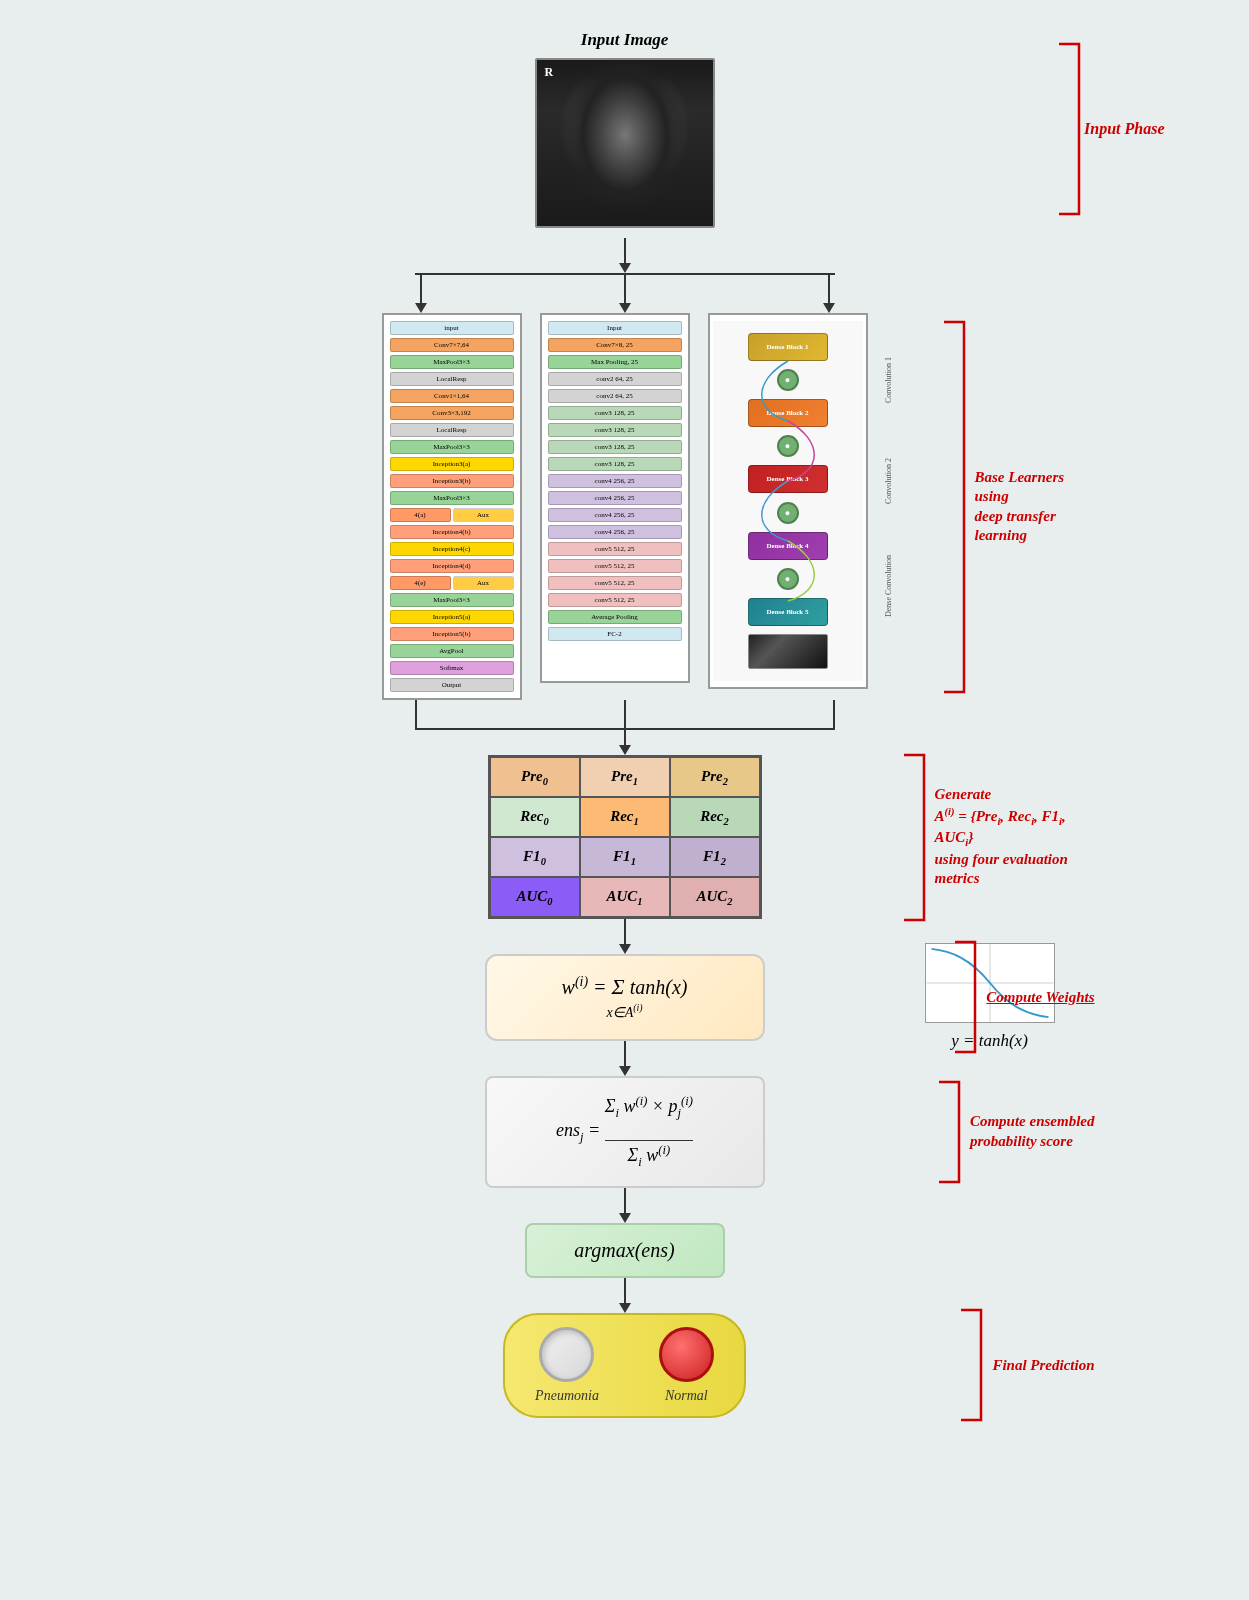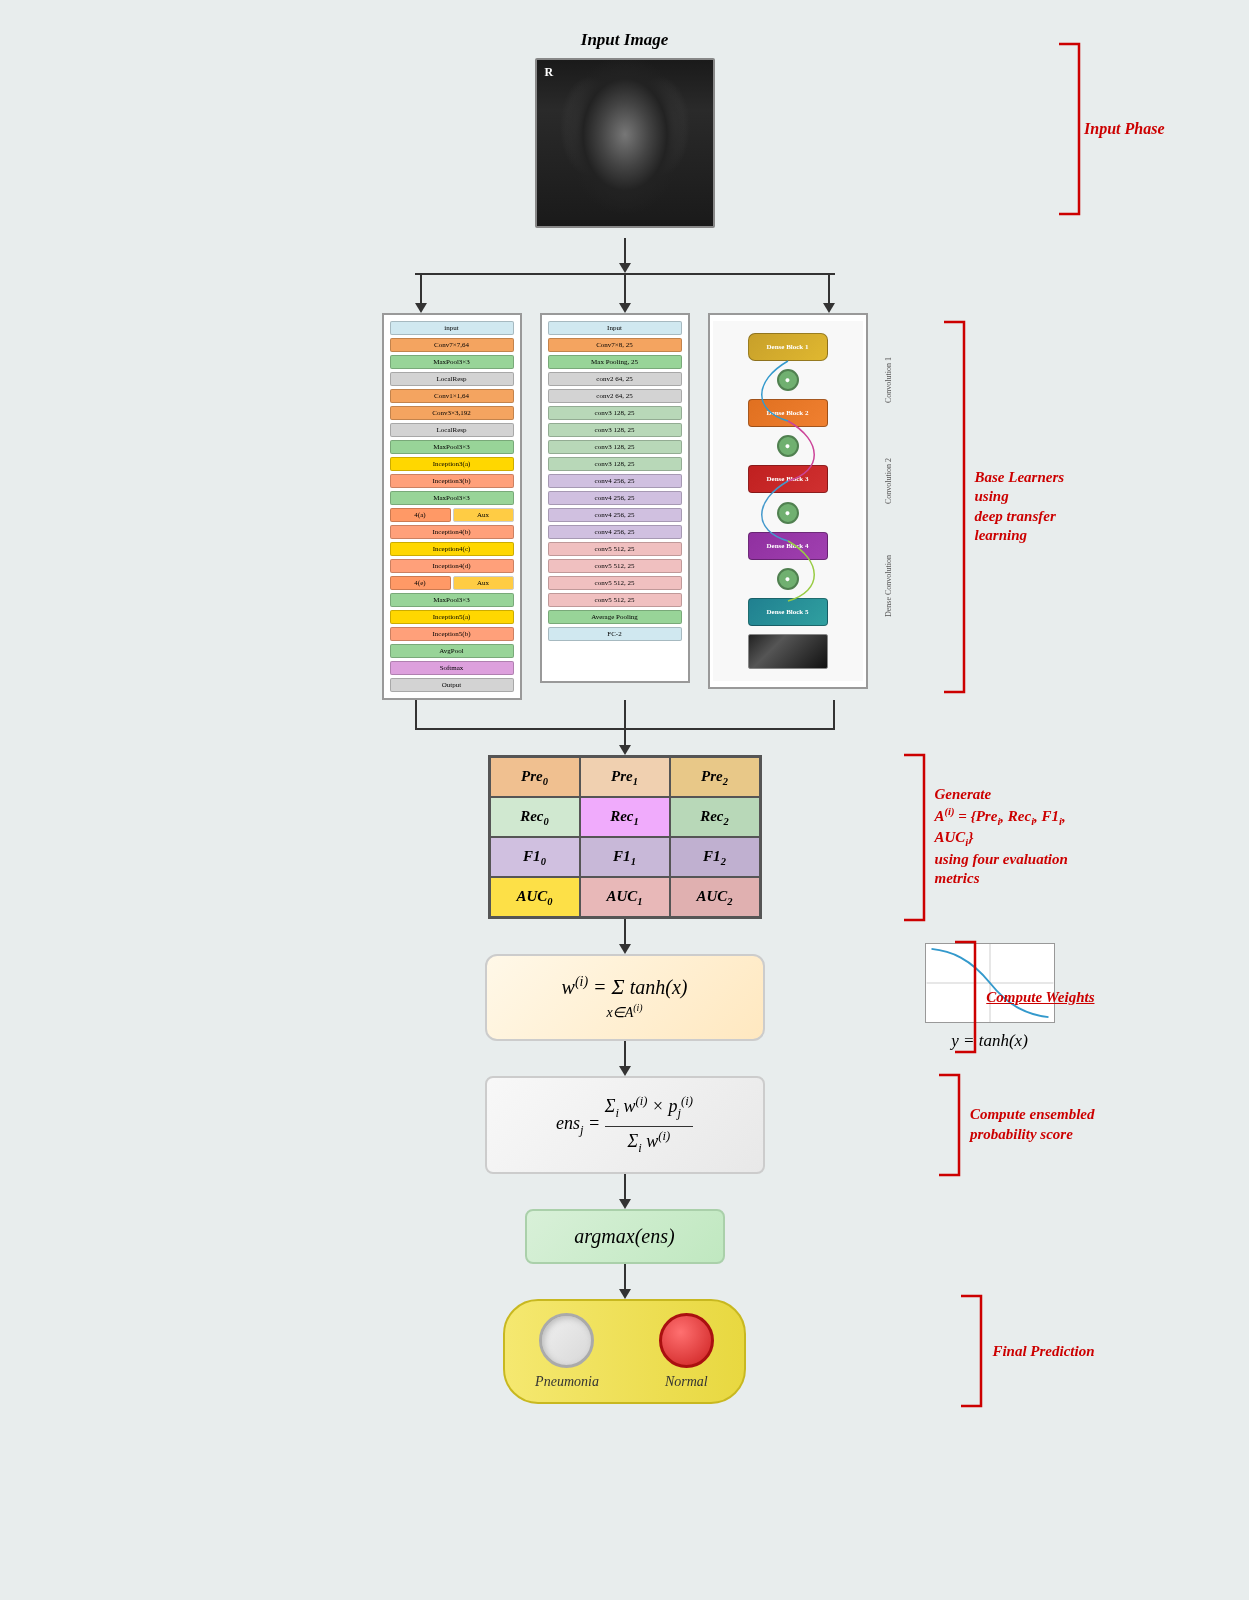--- a/index.html
+++ b/index.html
@@ -118,21 +118,21 @@
       height: 35px;
       border-radius: 4px;
       display: flex;
       align-items: center;
       justify-content: center;
       font-size: 7px;
       font-weight: bold;
       color: white;
       border: 1px solid rgba(0,0,0,0.3);
     }
-    .dense-gold { background: linear-gradient(135deg, #c8a02a, #e0b830); border-radius: 7px; }
+    .dense-gold { background: linear-gradient(135deg, #c8a02a, #e0b830); }
     .dense-orange { background: linear-gradient(135deg, #e07020, #f08030); }
     .dense-red { background: linear-gradient(135deg, #c02020, #d03030); }
     .dense-purple { background: linear-gradient(135deg, #9030a0, #a040b0); }
     .dense-teal { background: linear-gradient(135deg, #208090, #30a0a0); }
     .dense-circle {
       width: 22px;
       height: 22px;
       border-radius: 50%;
       background: #70b070;
       border: 2px solid #508050;
@@ -156,26 +156,26 @@
       align-items: center;
       justify-content: center;
       font-size: 15px;
       font-style: italic;
       font-weight: bold;
     }
     .cell-0 { background: #f0c090; }
     .cell-1 { background: #f0d0b0; }
     .cell-2 { background: #e8c888; }
     .cell-rec0 { background: #d0e8d0; }
-    .cell-rec1 { background: #f0abfc; align-items: center; }
+    .cell-rec1 { background: #fdba74; align-items: center; }
     .cell-rec2 { background: #b8d8b8; }
     .cell-f0 { background: #d0c0e0; }
     .cell-f1 { background: #c8b8d8; }
     .cell-f2 { background: #c0b0d0; }
-    .cell-auc0 { background: #fde047; }
+    .cell-auc0 { background: #8b5cf6; }
     .cell-auc1 { background: #e8b8b8; }
     .cell-auc2 { background: #e0b0b0; }
 
     
     .formula-box {
       border: 2px solid #ccc;
       border-radius: 12px;
       background: linear-gradient(135deg, #fff8e8, #ffe8c0);
       padding: 18px 30px;
       text-align: center;
@@ -480,21 +480,21 @@
 
   <div style="display:flex;flex-direction:column;align-items:center;">
     <div class="v-line" style="height:25px;"></div>
     <div class="arrow-down"></div>
   </div>
 
   <div style="position:relative;width:100%;display:flex;justify-content:center;">
     <div class="formula-box2">
       <i>ens<sub>j</sub> = </i>
       <span style="display:inline-block;vertical-align:middle;">
-        <span style="display:block;text-align:center;border-bottom:1.5px solid #333;padding-bottom:6px;"><i>Σ<sub>i</sub> w<sup>(i)</sup> × p<sub>j</sub><sup>(i)</sup></i></span>
+        <span style="display:block;text-align:center;border-bottom:1.5px solid #333;padding-bottom:20px;"><i>Σ<sub>i</sub> w<sup>(i)</sup> × p<sub>j</sub><sup>(i)</sup></i></span>
         <span style="display:block;text-align:center;padding-top:2px;"><i>Σ<sub>i</sub> w<sup>(i)</sup></i></span>
       </span>
     </div>
 
     <div style="position:absolute;right:10px;top:0;bottom:0;display:flex;align-items:center;gap:6px;">
       <svg width="30" height="110" viewBox="0 0 30 110">
         <path d="M5,5 L25,5 L25,105 L5,105" fill="none" stroke="#cc0000" stroke-width="2.5"></path>
       </svg>
       <div style="color:#cc0000;font-size:15px;font-weight:bold;font-style:italic;line-height:1.3;max-width:130px;">Compute ensembled<br>probability score</div>
     </div>

